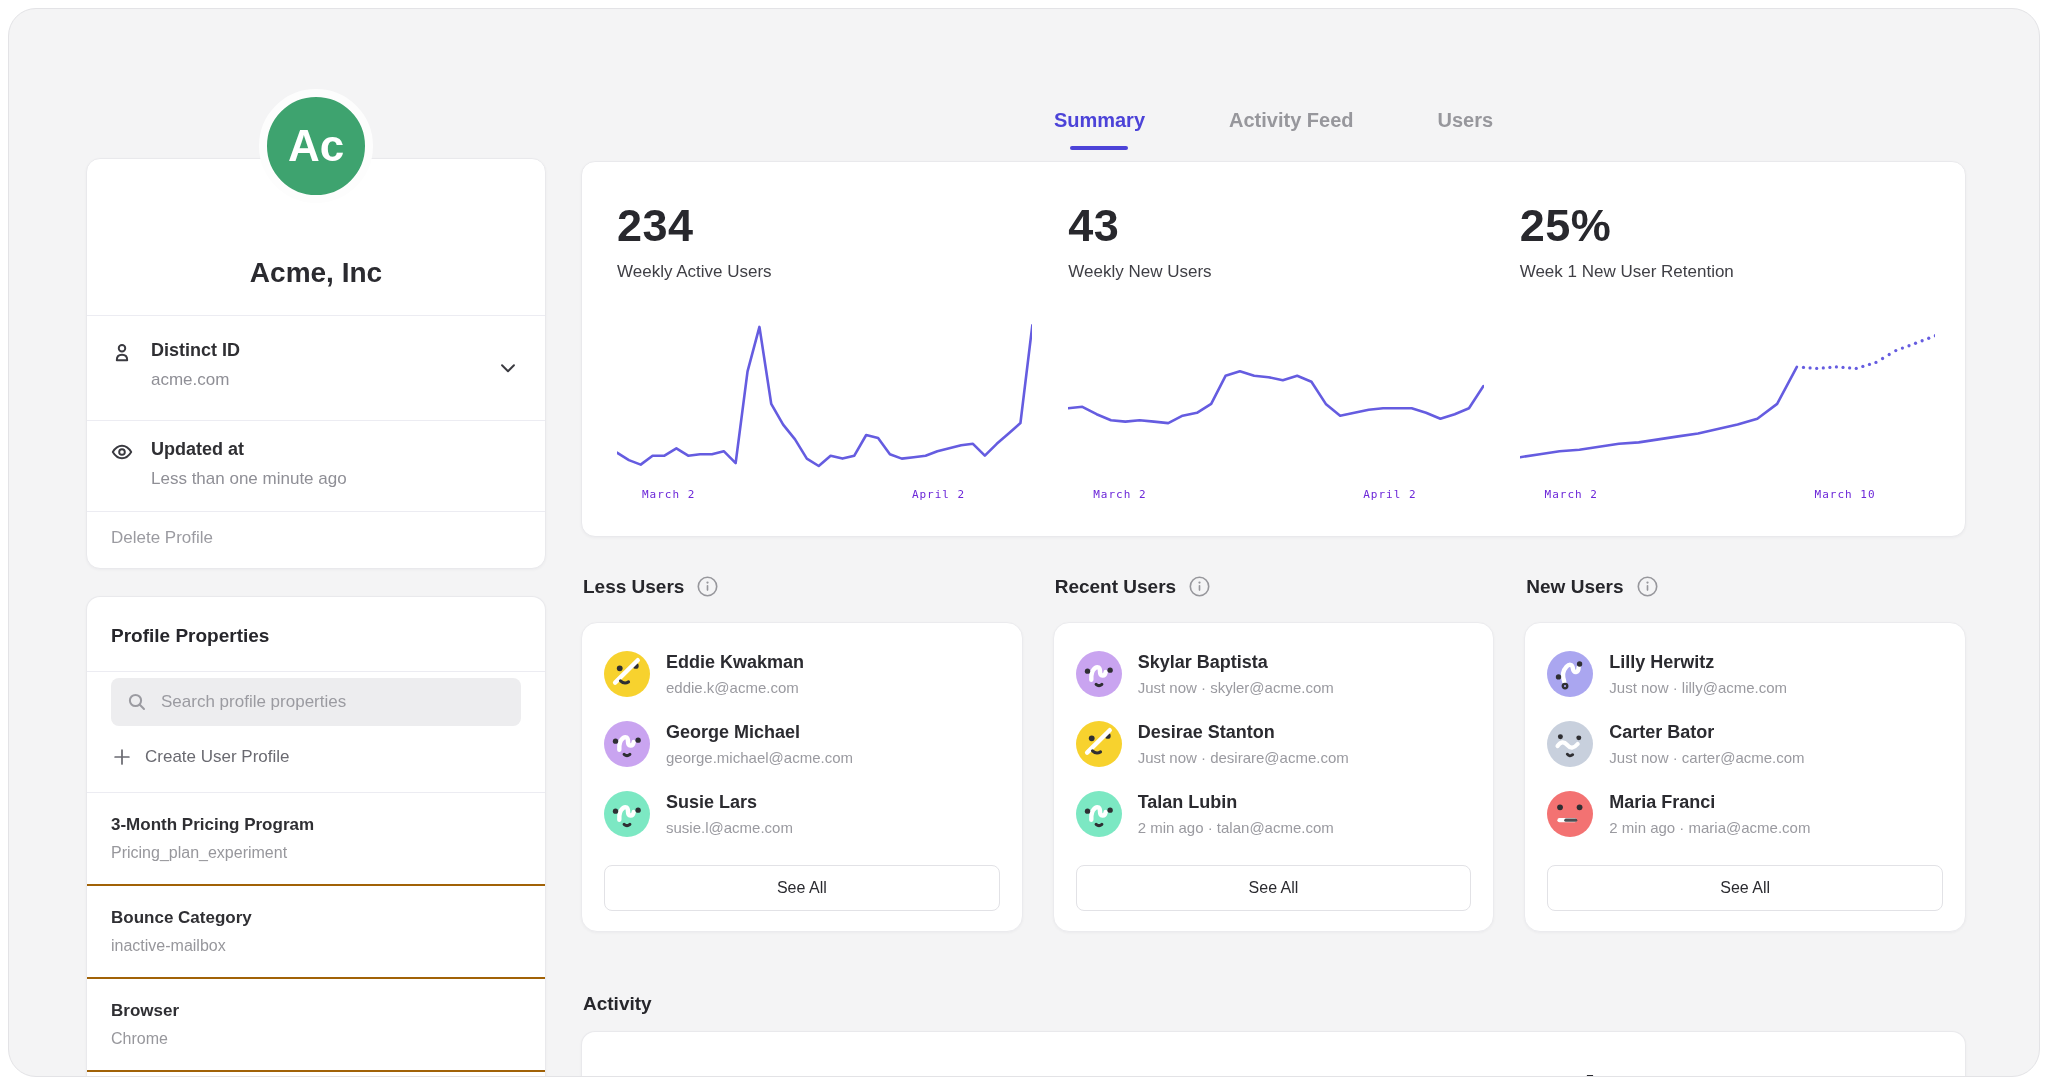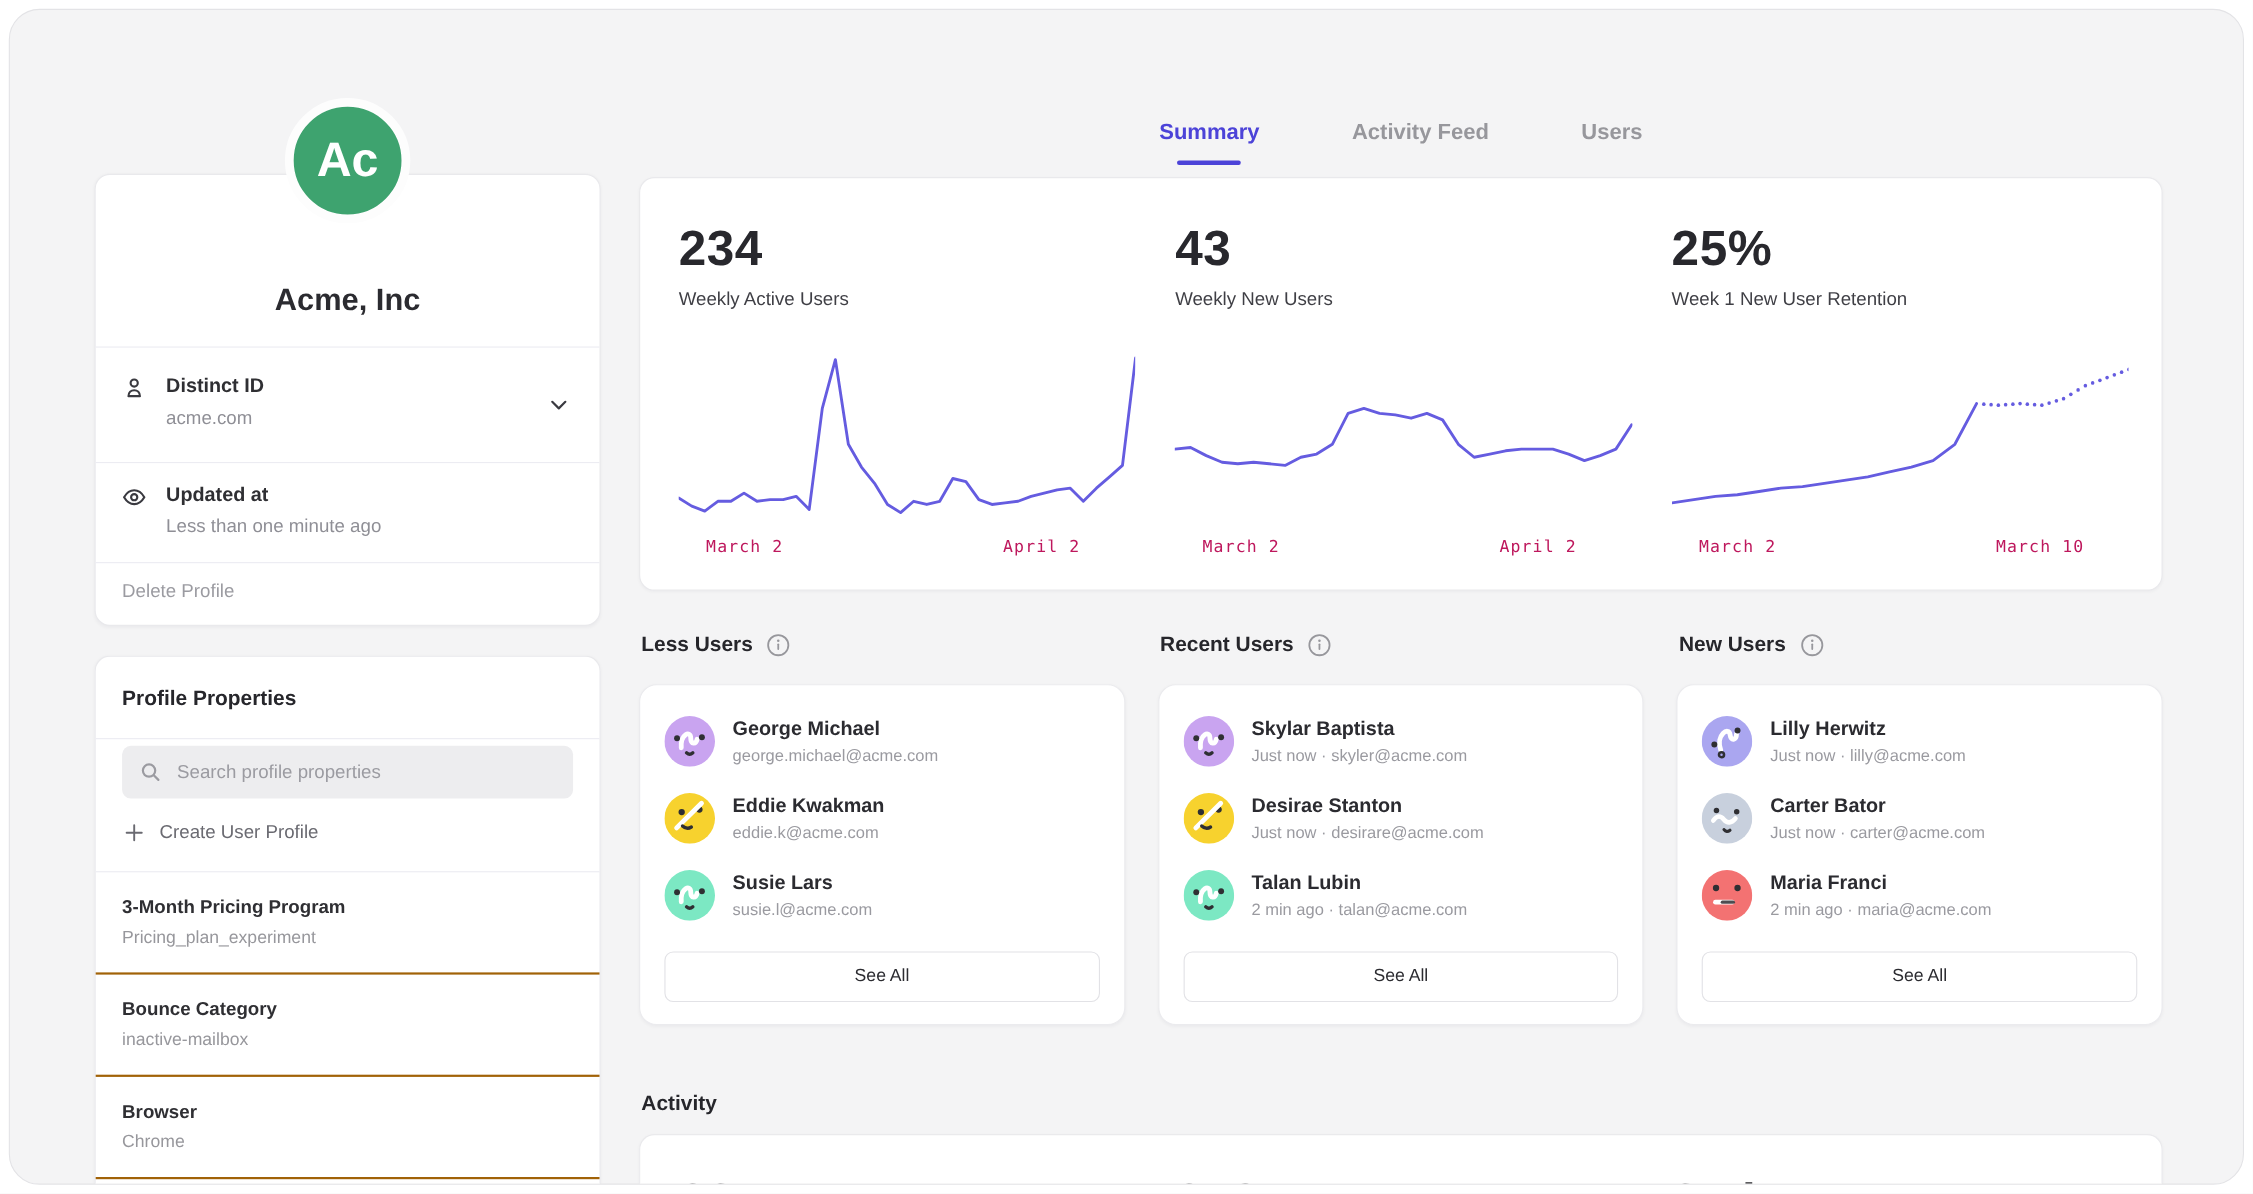--- a/index.html
+++ b/index.html
@@ -40,21 +40,21 @@
   #main { position:absolute; left:572px; top:0; width:1385px; }
   .tabs { position:absolute; top:100px; left:0; width:100%; display:flex; justify-content:center; gap:84px;align-items:center; }
   .tab { font-size:20px; font-weight:600; color:#97979c; padding-bottom:18px; position:relative; cursor:pointer; }
   .tab.active { color:#4c43d8; }
   .tab.active::after { content:""; position:absolute; left:50%; transform:translateX(-50%); bottom:0; width:58px; height:4px; border-radius:3px; background:#4c43d8; }
 
   #summary-card { position:absolute; top:152px; left:0; width:100%; height:376px; padding:38px 30px 0 35px; display:grid; grid-template-columns:1fr 1fr 1fr; column-gap:36px; }
   .stat-number { font-size:45px; font-weight:700; color:#28282d; letter-spacing:.5px; }
   .stat-label { margin-top:10px; font-size:17px; color:#3f3f45; }
   .chart { margin-top:32px; height:162px; position:relative; }
-  .chart-labels { margin-top:12px; position:relative; height:20px; font-family:"DejaVu Sans Mono", monospace; font-size:15px; color:#be185d; letter-spacing:1px; }
+  .chart-labels { margin-top:12px; position:relative; height:20px; font-family:"DejaVu Sans Mono", monospace; font-size:11px; color:#6d28d9; letter-spacing:1px; }
   .chart-labels .l { position:absolute; left:6%; }
   .chart-labels .r { position:absolute; left:71%; }
 
   #user-sections { position:absolute; top:566px; left:0; width:100%; display:grid; grid-template-columns:repeat(3,1fr); column-gap:30px; }
   .sec-head { display:flex; align-items:center; gap:12px; margin:0 0 24px 2px; }
   .sec-title { font-size:19px; font-weight:700; color:#26262b; }
   .info-icon { width:23px; height:23px; cursor:pointer; display:inline-flex; }
   .sec-card { background:#fff; border:1px solid #ebebee; border-radius:16px; box-shadow:0 1px 3px rgba(20,20,43,.04); padding:28px 22px 20px; }
   .user-row { display:flex; gap:16px; align-items:center; margin-bottom:24px; cursor:pointer; }
   .u-avatar { width:46px; height:46px; flex:none; }
@@ -223,42 +223,42 @@
               <svg viewBox="0 0 24 24" width="23" height="23">
                 <circle cx="12" cy="12" r="9.6" fill="none" stroke="#97979c" stroke-width="1.7"></circle>
                 <circle cx="12" cy="7.9" r="1.2" fill="#97979c"></circle>
                 <rect x="11.15" y="10.4" width="1.7" height="6.2" rx=".85" fill="#97979c"></rect>
               </svg>
             </span>
           </div>
           <div class="sec-card">
             <div class="user-row">
               <div class="u-avatar"><svg viewBox="0 0 24 24" width="46" height="46">
+                  <circle cx="12" cy="12" r="12" fill="#f7d22e"></circle>
+                  <circle cx="8.2" cy="9" r="1.5" fill="#2f2f33"></circle>
+                  <circle cx="16.6" cy="7.8" r="1.5" fill="#2f2f33"></circle>
+                  <path d="M5.8 16.5 L17.6 4.8" stroke="#fff" stroke-width="2.3" stroke-linecap="round" fill="none"></path>
+                  <path d="M8.6 15.6 q2 1.9 4.2 .5" stroke="#2f2f33" stroke-width="1.6" fill="none" stroke-linecap="round"></path>
+                </svg></div>
+              <div>
+                <div class="u-name">Eddie Kwakman</div>
+                <div class="u-sub">eddie.k@acme.com</div>
+              </div>
+            </div>
+            <div class="user-row">
+              <div class="u-avatar"><svg viewBox="0 0 24 24" width="46" height="46">
                   <circle cx="12" cy="12" r="12" fill="#c9a4f0"></circle>
                   <path d="M8 15 C7.5 8.5 12.5 6.5 12.5 10.5 C12.5 13.5 15 13.5 15.5 11" stroke="#fff" stroke-width="2.3" fill="none" stroke-linecap="round"></path>
                   <circle cx="6" cy="10.5" r="1.4" fill="#2f2f33"></circle>
                   <circle cx="17.8" cy="10" r="1.4" fill="#2f2f33"></circle>
                   <path d="M10.5 17.4 q1.5 1.4 3 0" stroke="#2f2f33" stroke-width="1.6" fill="none" stroke-linecap="round"></path>
                 </svg></div>
               <div>
                 <div class="u-name">George Michael</div>
                 <div class="u-sub">george.michael@acme.com</div>
-              </div>
-            </div>
-            <div class="user-row">
-              <div class="u-avatar"><svg viewBox="0 0 24 24" width="46" height="46">
-                  <circle cx="12" cy="12" r="12" fill="#f7d22e"></circle>
-                  <circle cx="8.2" cy="9" r="1.5" fill="#2f2f33"></circle>
-                  <circle cx="16.6" cy="7.8" r="1.5" fill="#2f2f33"></circle>
-                  <path d="M5.8 16.5 L17.6 4.8" stroke="#fff" stroke-width="2.3" stroke-linecap="round" fill="none"></path>
-                  <path d="M8.6 15.6 q2 1.9 4.2 .5" stroke="#2f2f33" stroke-width="1.6" fill="none" stroke-linecap="round"></path>
-                </svg></div>
-              <div>
-                <div class="u-name">Eddie Kwakman</div>
-                <div class="u-sub">eddie.k@acme.com</div>
               </div>
             </div>
             <div class="user-row">
               <div class="u-avatar"><svg viewBox="0 0 24 24" width="46" height="46">
                   <circle cx="12" cy="12" r="12" fill="#7ce8c3"></circle>
                   <path d="M8 15 C7.5 8.5 12.5 6.5 12.5 10.5 C12.5 13.5 15 13.5 15.5 11" stroke="#fff" stroke-width="2.3" fill="none" stroke-linecap="round"></path>
                   <circle cx="6" cy="10.5" r="1.4" fill="#2f2f33"></circle>
                   <circle cx="17.8" cy="10" r="1.4" fill="#2f2f33"></circle>
                   <path d="M10.5 17.4 q1.5 1.4 3 0" stroke="#2f2f33" stroke-width="1.6" fill="none" stroke-linecap="round"></path>
                 </svg></div>

